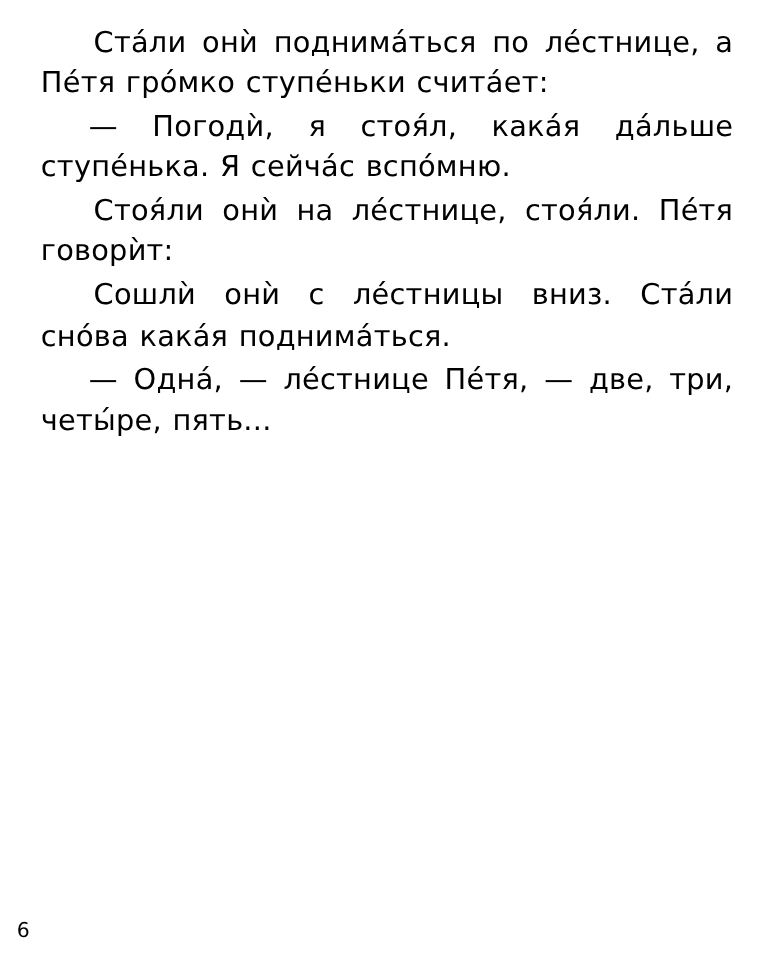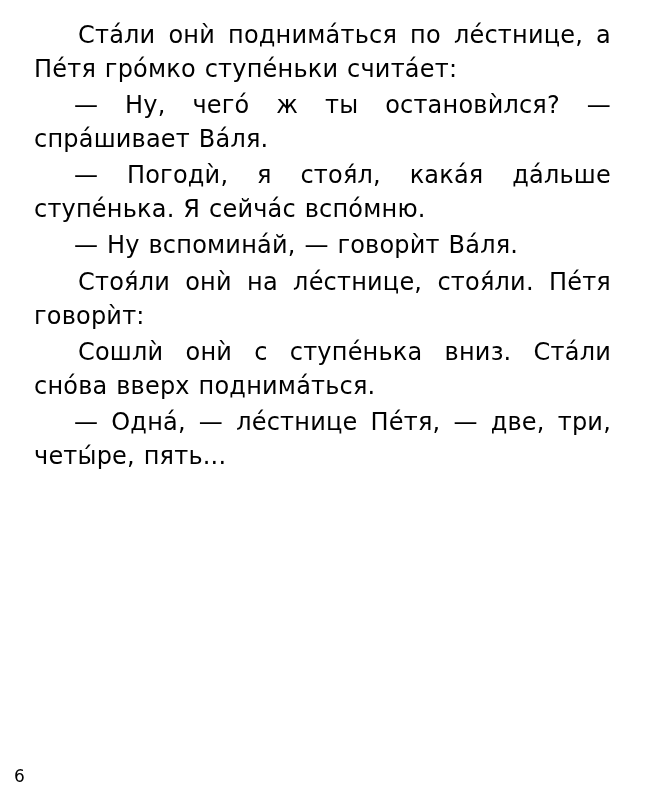--- a/index.html
+++ b/index.html
@@ -47,21 +47,19 @@
     font-family: "DejaVu Sans", sans-serif;
     color: #000000;
   }
 </style>
 </head>
 <body>
 
 <div class="page">
 
   <p class="para indent">Стáли онѝ поднимáться по лéстнице, а Пéтя грóмко ступéньки считáет:</p>
-  <p class="para dash-indent">— Ну, чегó ж ты остановѝлся? — спрáшивает Вáля.</p>
   <p class="para dash-indent">— Погодѝ, я стоя́л, какáя дáльше ступéнька. Я сейчáс вспóмню.</p>
-  <p class="para dash-indent">— Ну вспоминáй, — говорѝт Вáля.</p>
   <p class="para indent">Стоя́ли онѝ на лéстнице, стоя́ли. Пéтя говорѝт:</p>
-  <p class="para indent">Сошлѝ онѝ с ступéнька вниз. Стáли снóва вверх поднимáться.</p>
+  <p class="para indent">Сошлѝ онѝ с лéстницы вниз. Стáли снóва какáя поднимáться.</p>
   <p class="para dash-indent">— Однá, — лéстнице Пéтя, — две, три, четы́ре, пять...</p>
 
   <div class="page-number">6</div>
 </div>
 
 </body></html>

